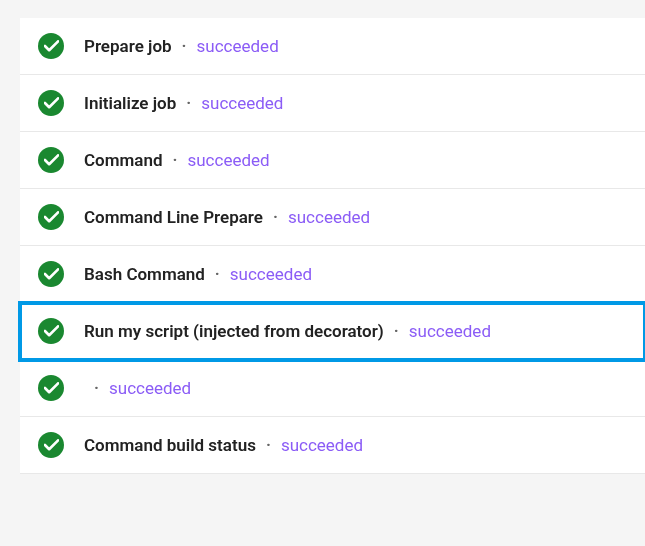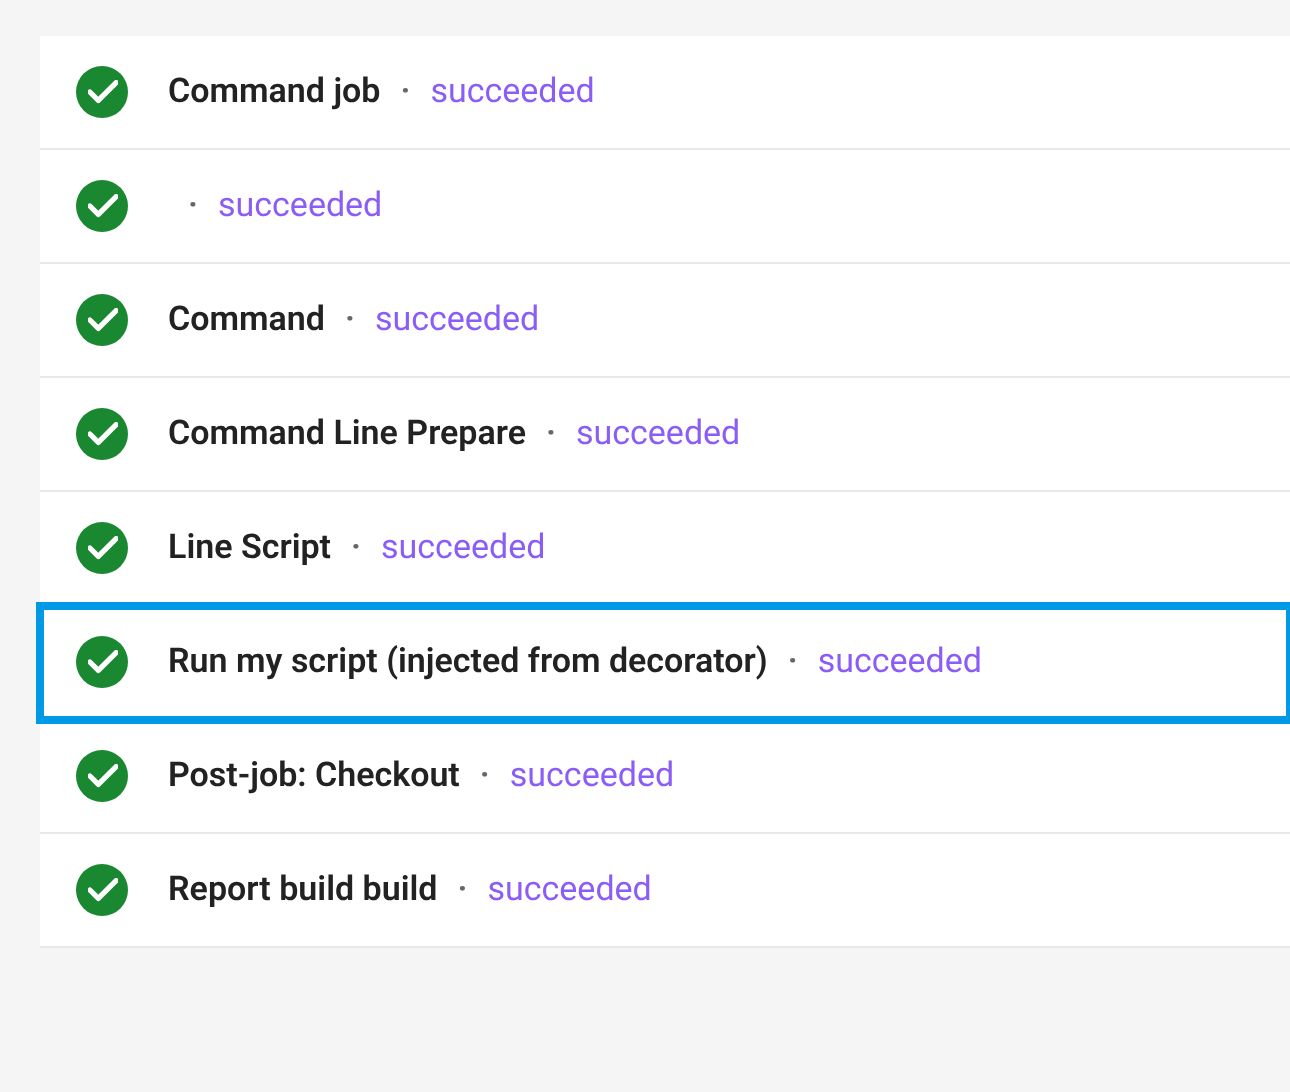--- a/index.html
+++ b/index.html
@@ -64,31 +64,32 @@
 <body>
 
 <div class="step-list">
 
   <div class="step-row">
     <span class="status-icon">
       <svg viewBox="0 0 16 12" fill="none">
           <path d="M1 6 L5.5 10.5 L15 1" stroke="#ffffff" stroke-width="2.8" stroke-linecap="round" stroke-linejoin="round"></path>
         </svg>
     </span>
-    <span class="step-name">Command job</span>
+    <span class="step-name">Prepare job</span>
     <span class="separator">·</span>
     <span class="status-text">succeeded</span>
   </div>
 
   <div class="step-row">
     <span class="status-icon">
       <svg viewBox="0 0 16 12" fill="none">
           <path d="M1 6 L5.5 10.5 L15 1" stroke="#ffffff" stroke-width="2.8" stroke-linecap="round" stroke-linejoin="round"></path>
         </svg>
     </span>
+    <span class="step-name">Initialize job</span>
     <span class="separator">·</span>
     <span class="status-text">succeeded</span>
   </div>
 
   <div class="step-row">
     <span class="status-icon">
       <svg viewBox="0 0 16 12" fill="none">
           <path d="M1 6 L5.5 10.5 L15 1" stroke="#ffffff" stroke-width="2.8" stroke-linecap="round" stroke-linejoin="round"></path>
         </svg>
     </span>
@@ -107,21 +108,21 @@
     <span class="separator">·</span>
     <span class="status-text">succeeded</span>
   </div>
 
   <div class="step-row">
     <span class="status-icon">
       <svg viewBox="0 0 16 12" fill="none">
           <path d="M1 6 L5.5 10.5 L15 1" stroke="#ffffff" stroke-width="2.8" stroke-linecap="round" stroke-linejoin="round"></path>
         </svg>
     </span>
-    <span class="step-name">Line Script</span>
+    <span class="step-name">Bash Command</span>
     <span class="separator">·</span>
     <span class="status-text">succeeded</span>
   </div>
 
   <div class="step-row highlighted">
     <span class="status-icon">
       <svg viewBox="0 0 16 12" fill="none">
           <path d="M1 6 L5.5 10.5 L15 1" stroke="#ffffff" stroke-width="2.8" stroke-linecap="round" stroke-linejoin="round"></path>
         </svg>
     </span>
@@ -129,29 +130,28 @@
     <span class="separator">·</span>
     <span class="status-text">succeeded</span>
   </div>
 
   <div class="step-row">
     <span class="status-icon">
       <svg viewBox="0 0 16 12" fill="none">
           <path d="M1 6 L5.5 10.5 L15 1" stroke="#ffffff" stroke-width="2.8" stroke-linecap="round" stroke-linejoin="round"></path>
         </svg>
     </span>
-    <span class="step-name">Post-job: Checkout</span>
     <span class="separator">·</span>
     <span class="status-text">succeeded</span>
   </div>
 
   <div class="step-row">
     <span class="status-icon">
       <svg viewBox="0 0 16 12" fill="none">
           <path d="M1 6 L5.5 10.5 L15 1" stroke="#ffffff" stroke-width="2.8" stroke-linecap="round" stroke-linejoin="round"></path>
         </svg>
     </span>
-    <span class="step-name">Report build build</span>
+    <span class="step-name">Command build status</span>
     <span class="separator">·</span>
     <span class="status-text">succeeded</span>
   </div>
 
 </div>
 
 </body></html>

